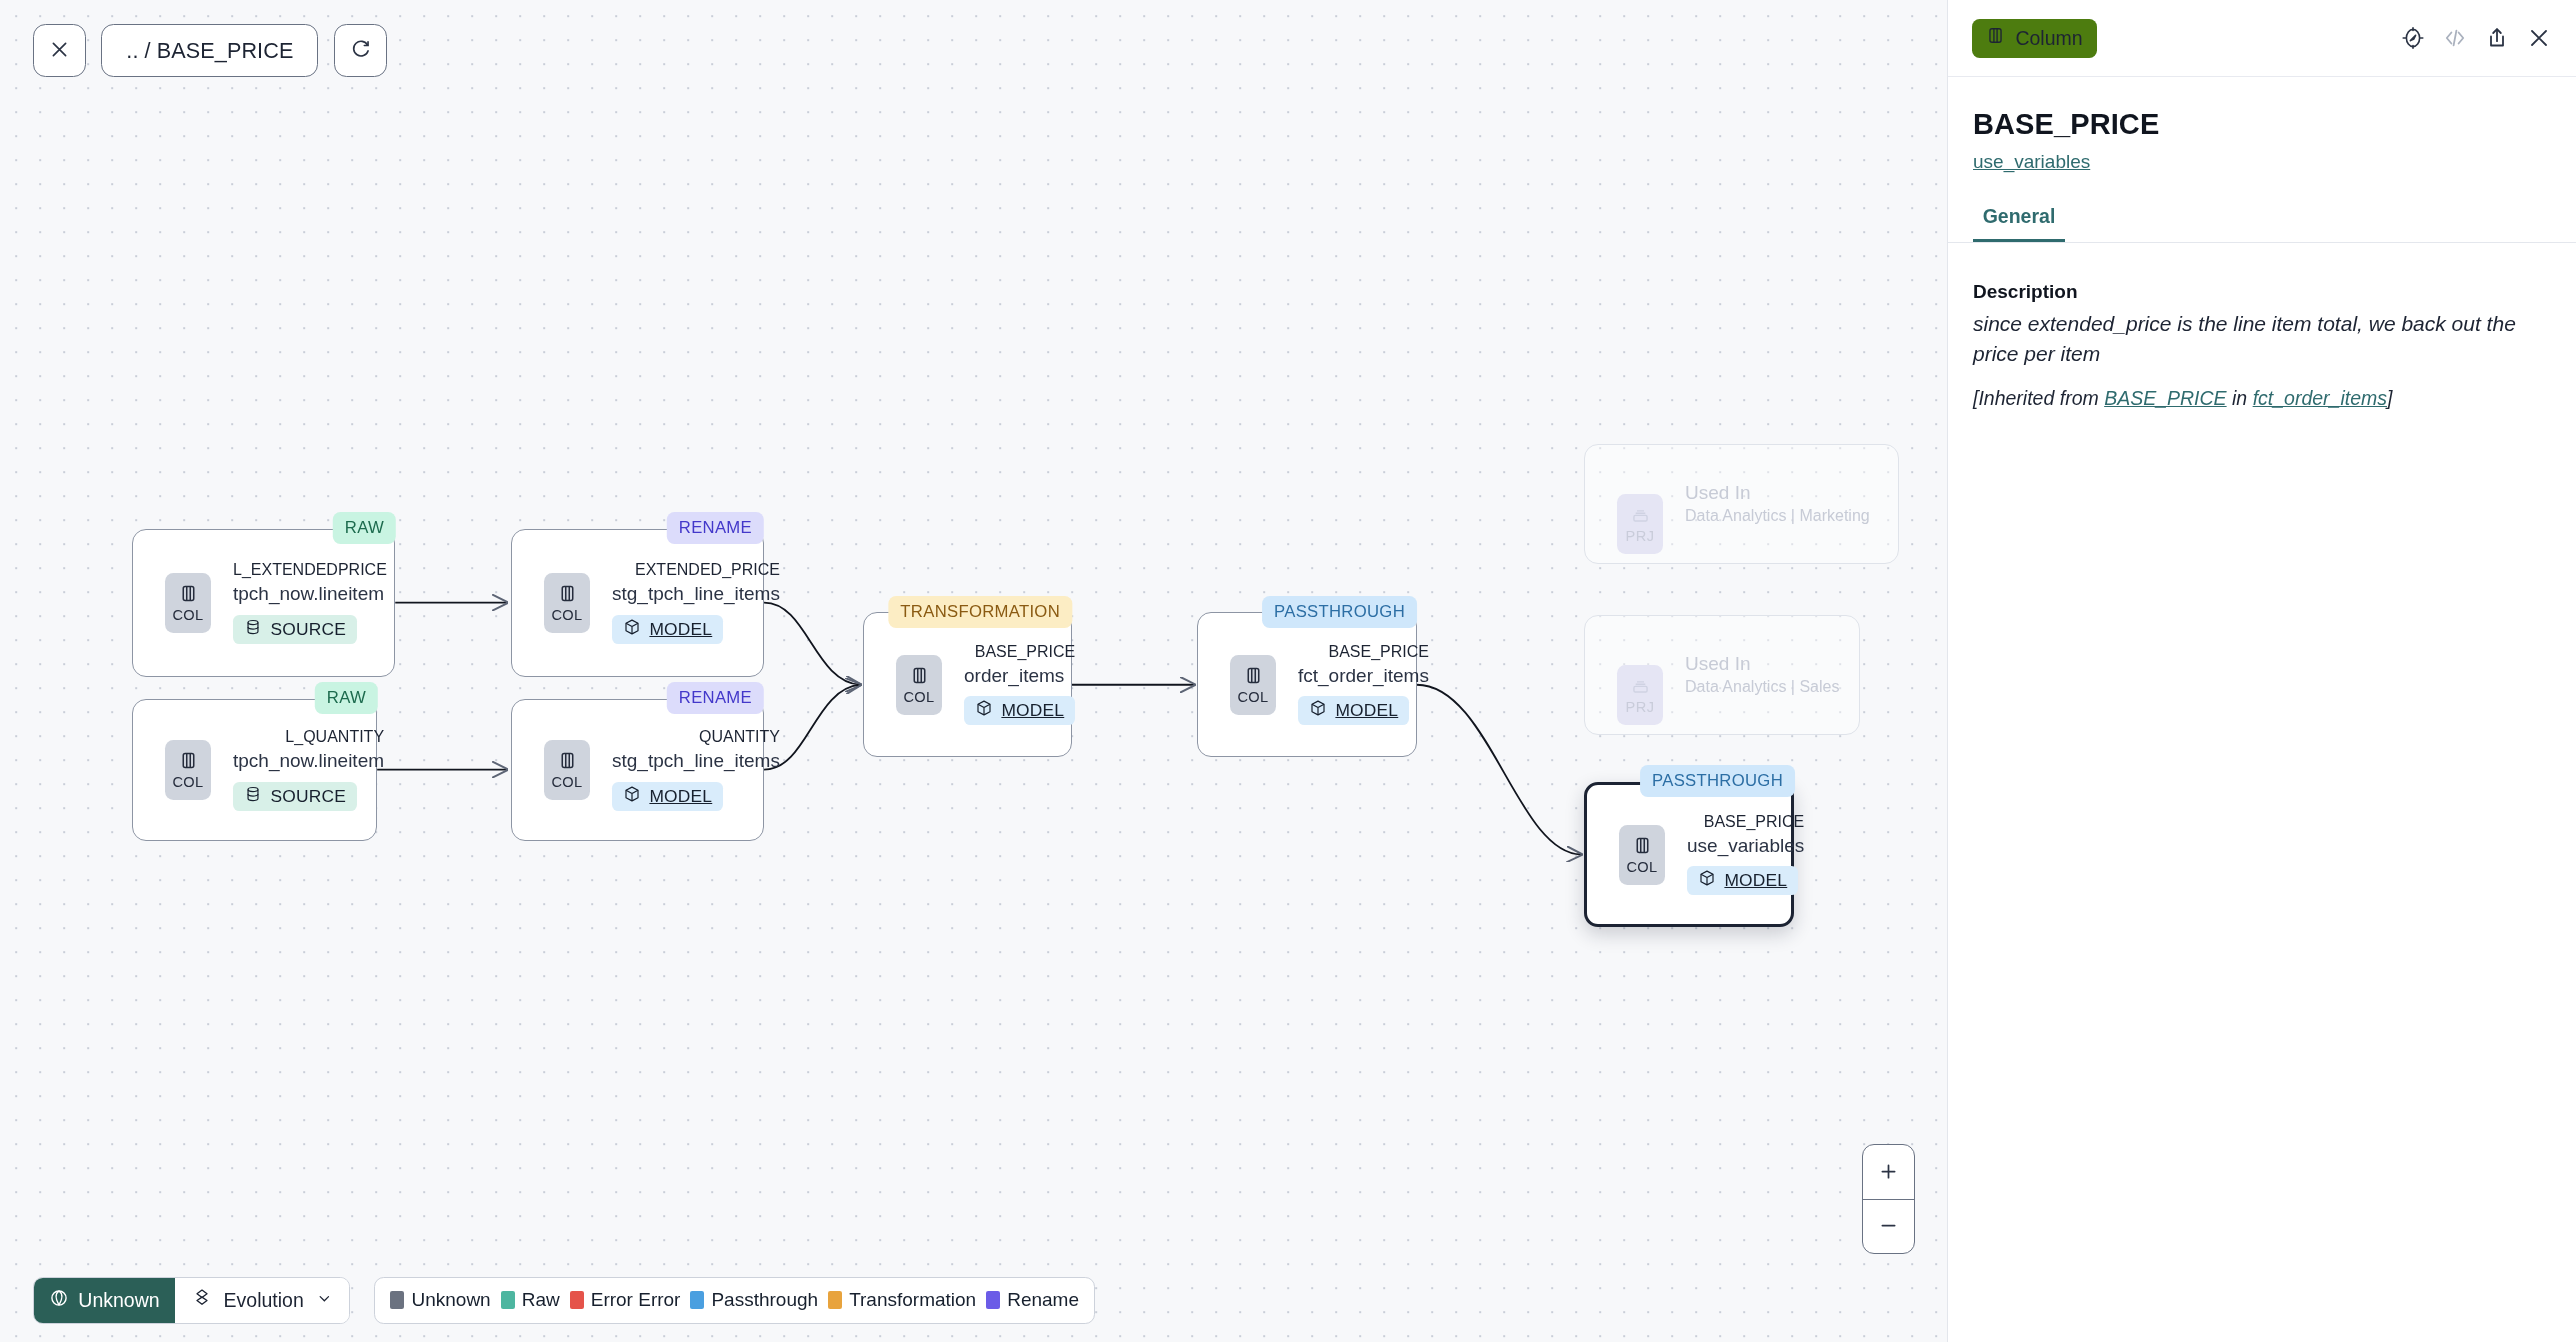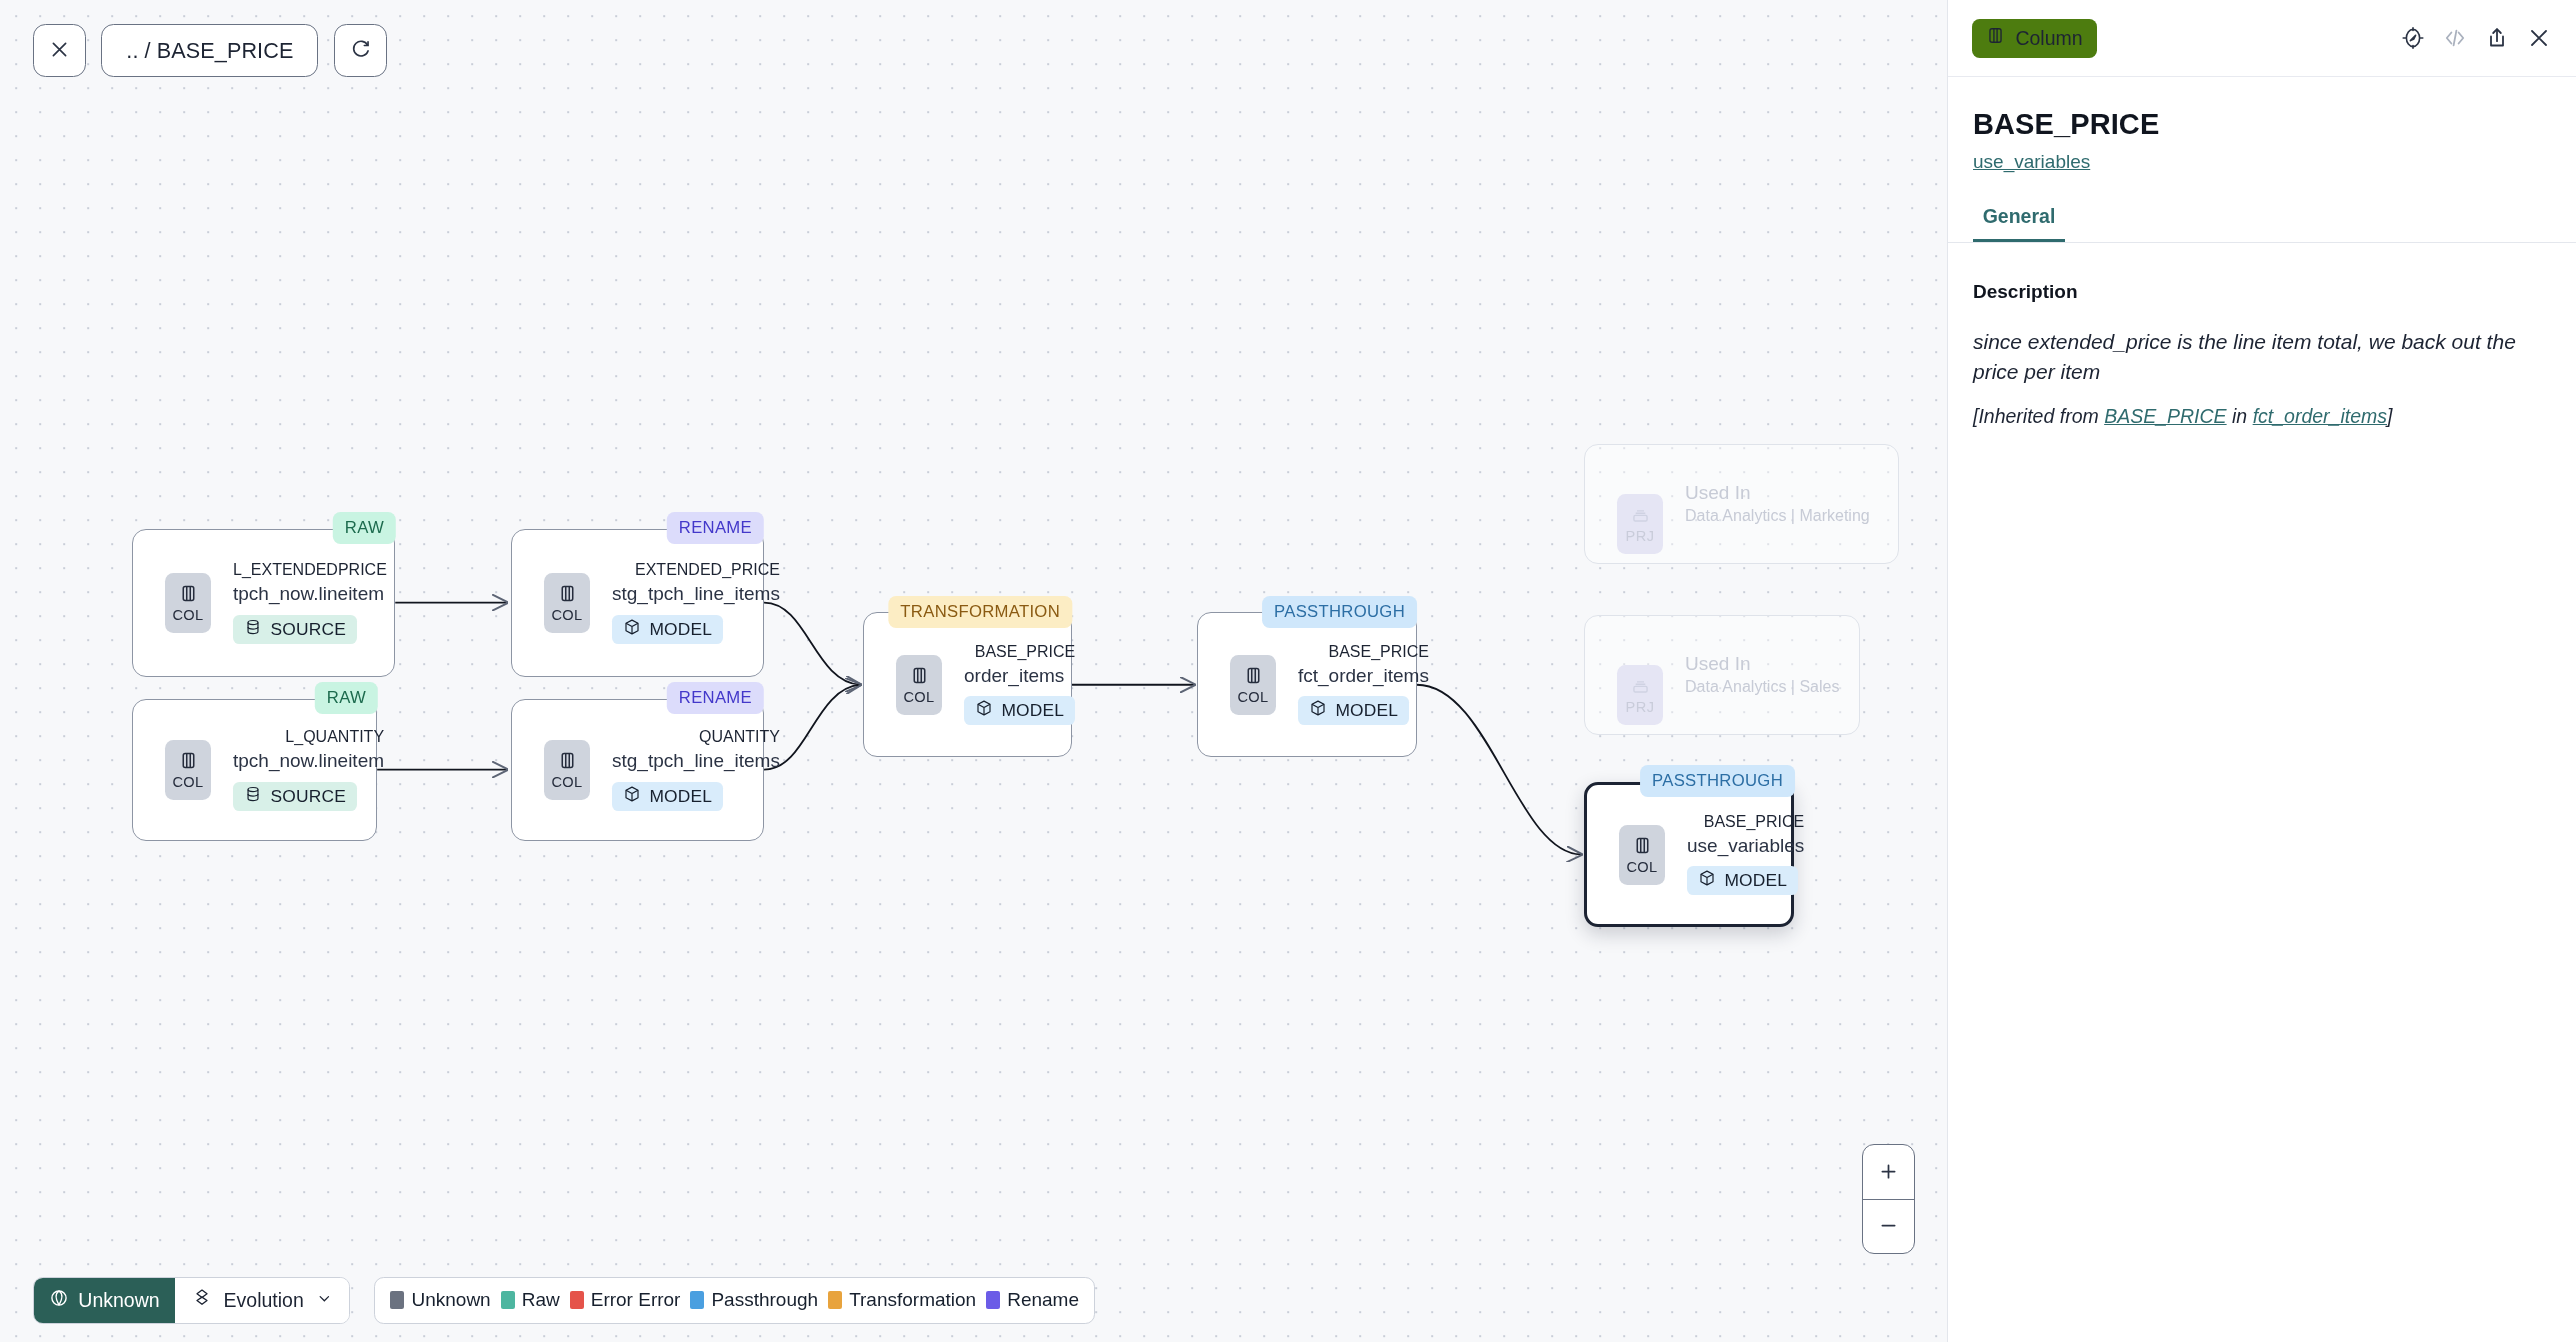--- a/index.html
+++ b/index.html
@@ -58,21 +58,21 @@
   .nsub { font-size: 19px; color: #2b3344; line-height: 1.05; white-space: nowrap; }
   .ghost .ntitle, .ghost .nsub { color: #c7cbd6; }
 
   .tag {
     margin-top: 5.6px; align-self: flex-start;
     display: inline-flex; align-items: center; gap: 8.4px;
     height: 29px; padding: 0 11px; border-radius: 6.3px;
     font-size: 17.4px; letter-spacing: 0.2px; white-space: nowrap;
   }
   .tag.source { background: #d8f0e8; color: #17202e; }
-  .tag.model  { background: #d9ecfb; color: #17202e; }
+  .tag.model  { background: #d9ecfb; color: #17202e; text-decoration: underline; }
 
   
   .badge {
     position: absolute; height: 32px; padding: 0 12px;
     border-radius: 7.7px; display: flex; align-items: center;
     font-size: 16.7px; letter-spacing: 0.3px; white-space: nowrap; z-index: 20;
   }
   .badge.raw   { background: #c9f4e2; color: #1d6b4e; }
   .badge.rename{ background: #dcdcfb; color: #4338ca; }
   .badge.transformation { background: #fcedc4; color: #8a5a12; }
@@ -134,21 +134,21 @@
   }
 
   #tabs { margin-top: 32px; padding: 0 25px; border-bottom: 1.4px solid #e4e7ed; display: flex; }
   .tab {
     font-size: 19.5px; font-weight: bold; color: #2f6b6e; padding: 0 9.7px 11px 9.7px;
     border-bottom: 3.5px solid #2f6b6e; cursor: pointer;
   }
 
   #panel-body { padding: 38px 25px 0 25px; }
   .sec-label { font-size: 19px; font-weight: bold; color: #10151f; }
-  #desc-text { margin-top: 24px; font-size: 21px; font-style: italic; color: #1d2433; line-height: 1.42; }
+  #desc-text { margin-top: 6px; font-size: 21px; font-style: italic; color: #1d2433; line-height: 1.42; }
   #desc-inherit { margin-top: 16.7px; font-size: 19.5px; font-style: italic; color: #1d2433; line-height: 1.4; }
   #desc-inherit a { color: #2f6b6e; text-decoration: underline; font-style: italic; cursor: pointer; }
 </style>
 </head>
 <body>
 
 <div id="app">
 
   <div id="canvas">
 

